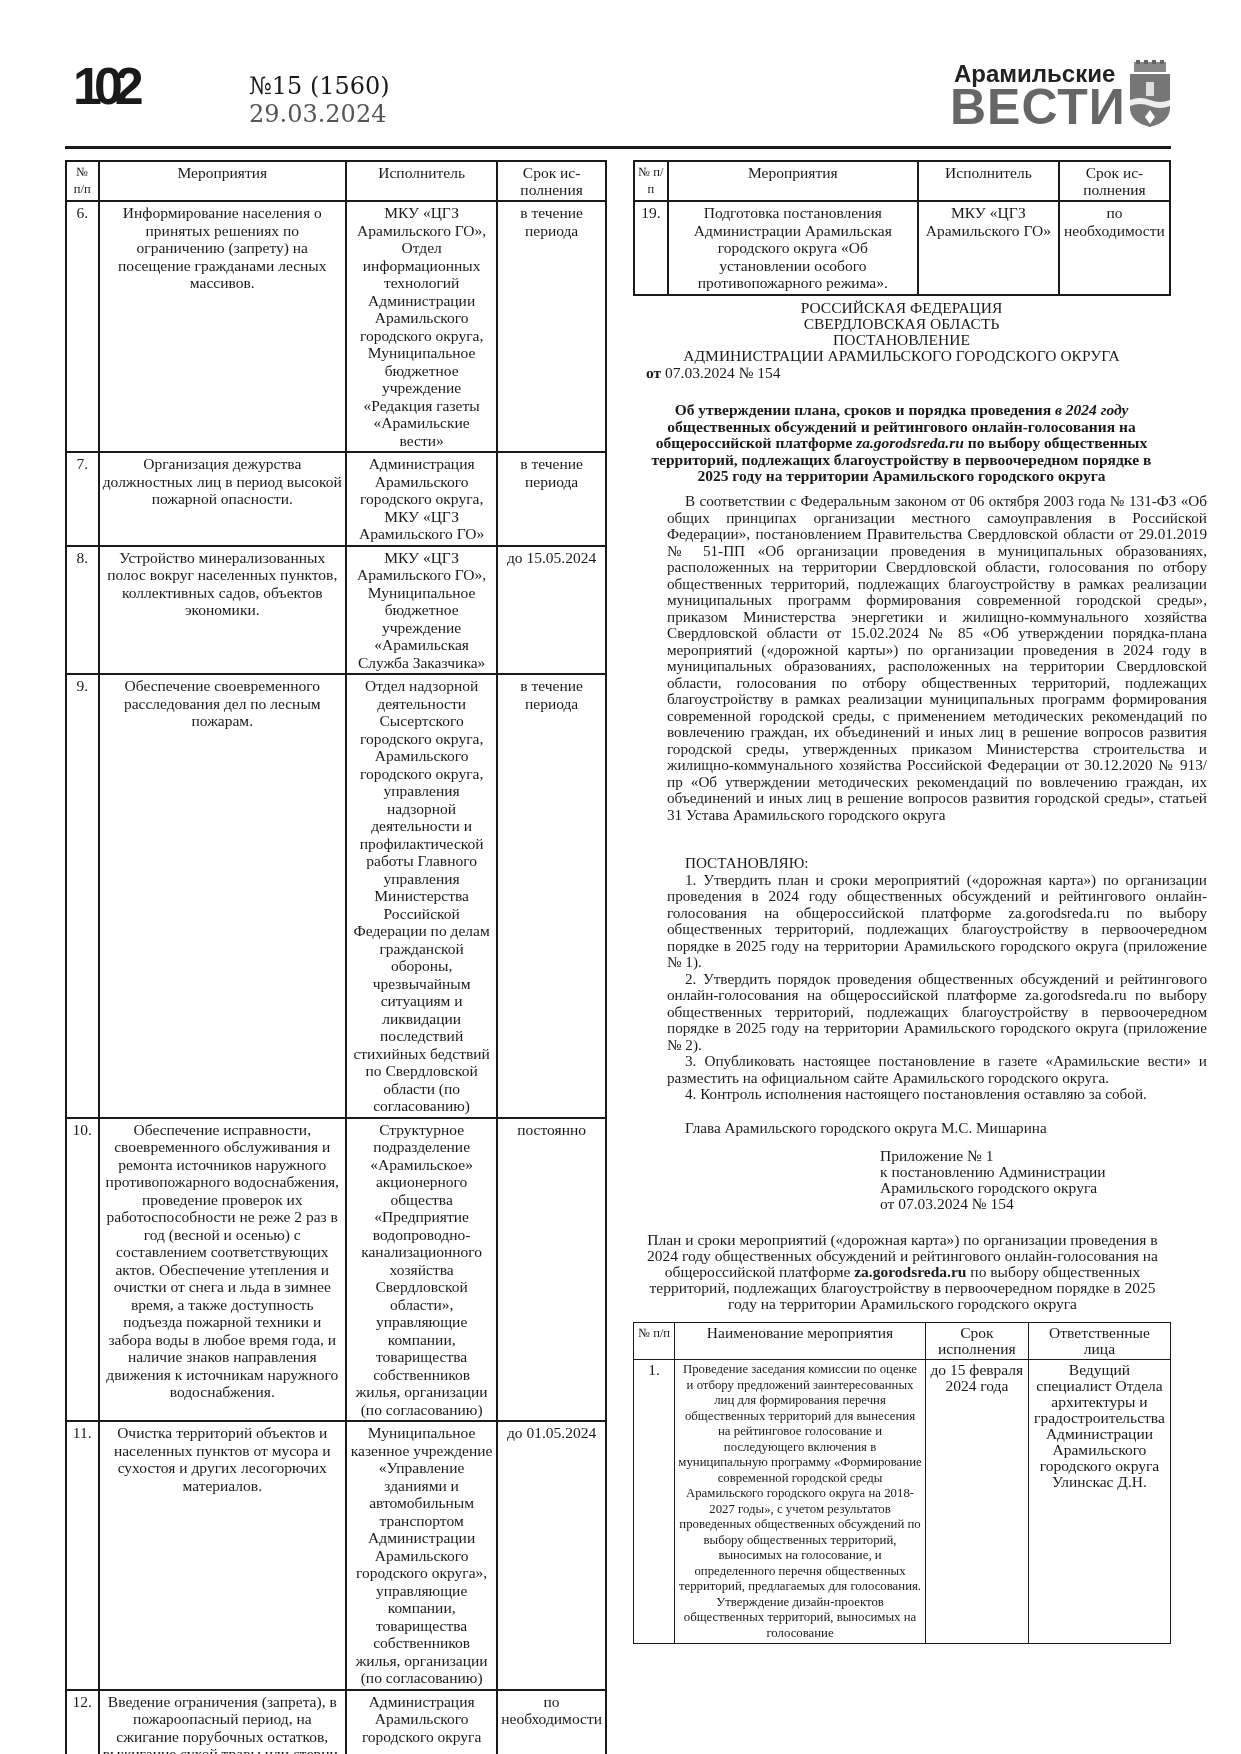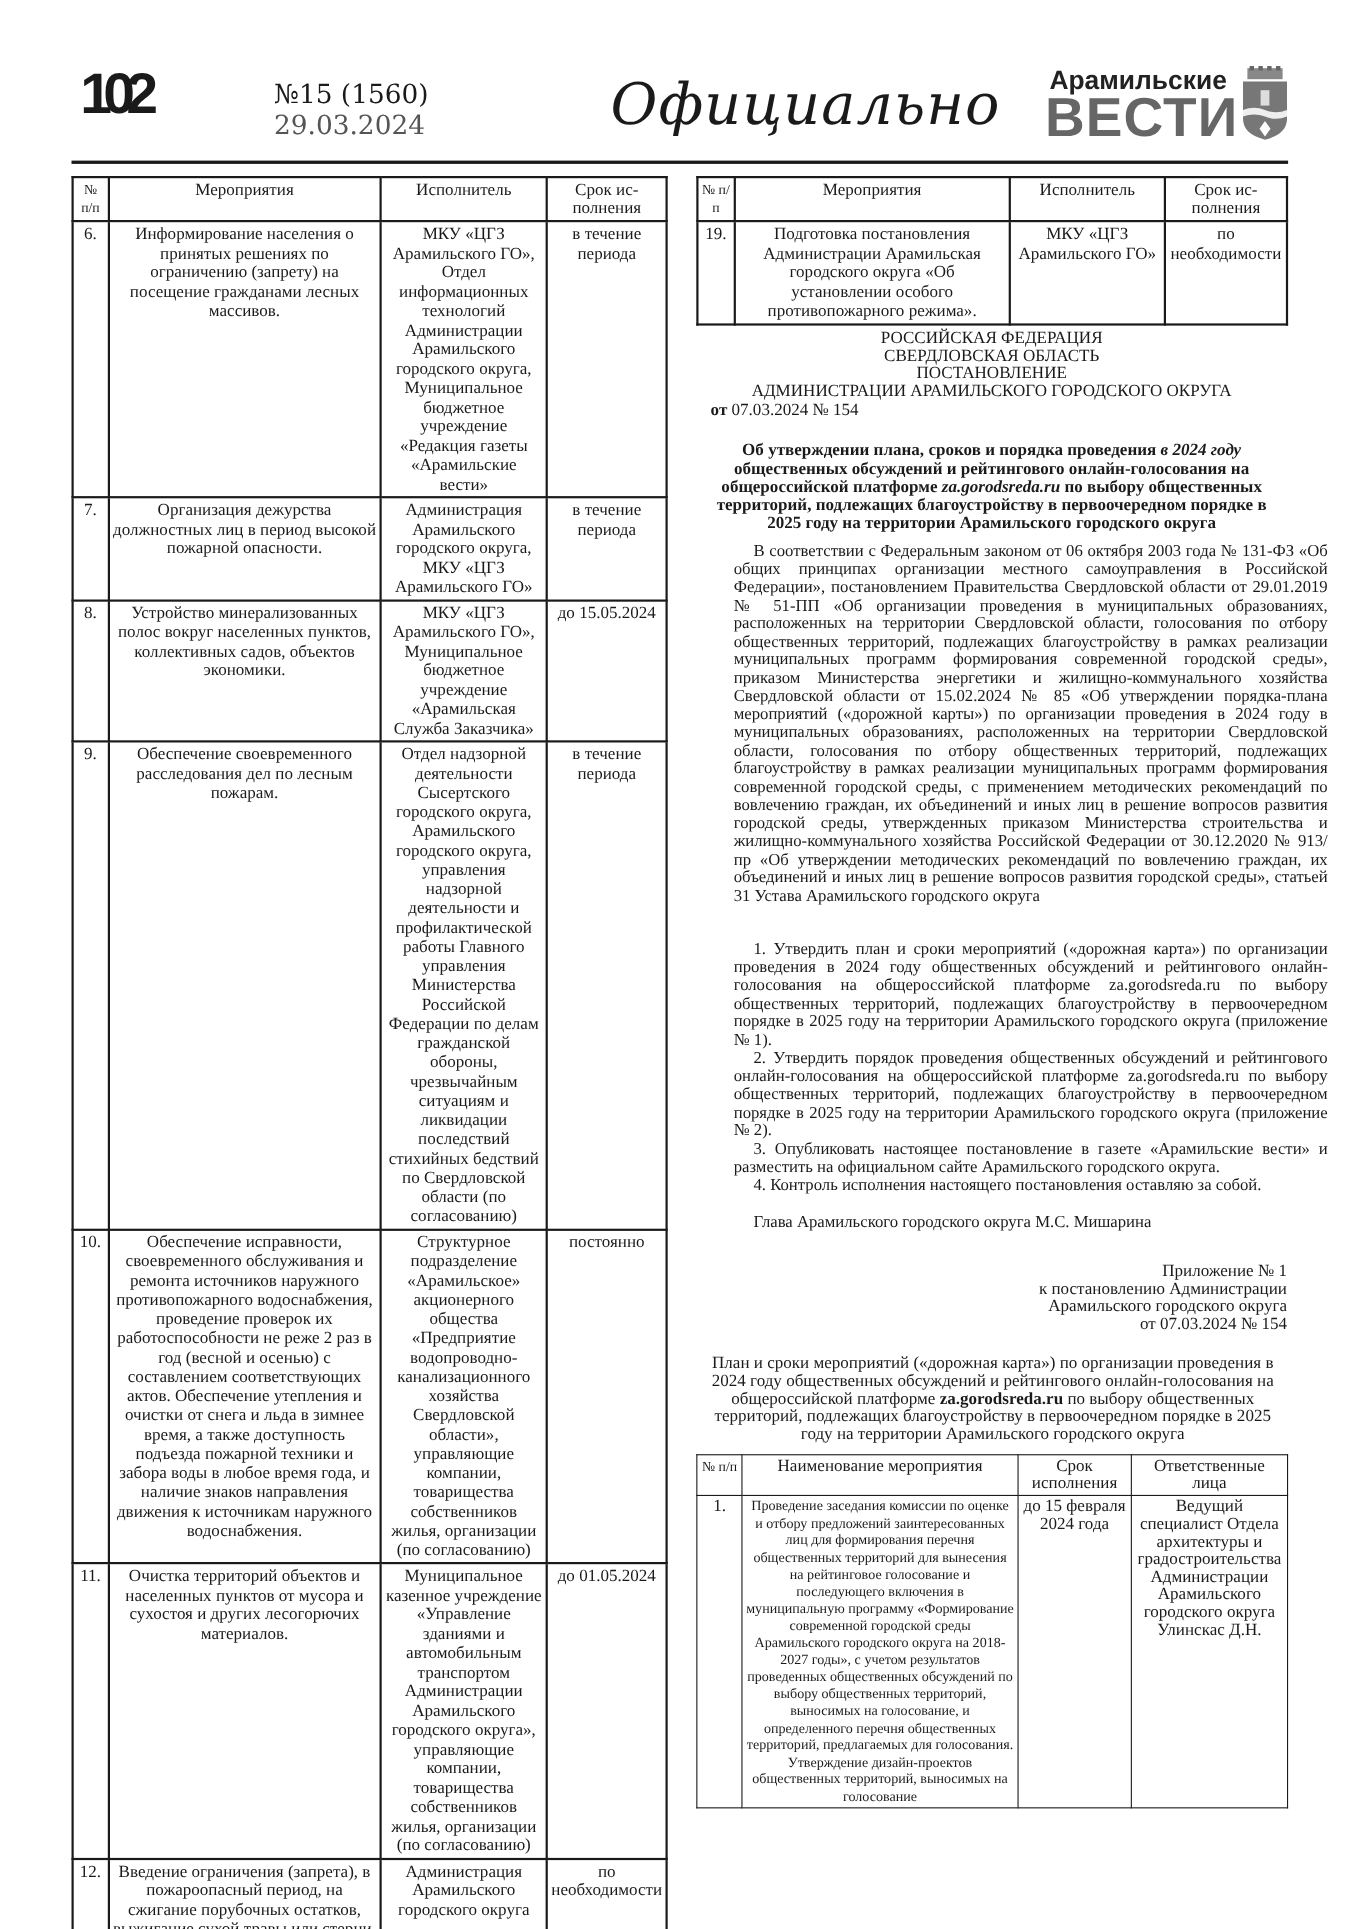--- a/index.html
+++ b/index.html
@@ -30,41 +30,40 @@
   .decree-head { position: absolute; left: 633px; top: 300px; width: 537px; text-align: center;
                  font-size: 15.5px; line-height: 16px; }
   .decree-date { position: absolute; left: 646px; top: 364px; font-size: 15.5px; }
   .decree-date b { font-weight: bold; }
   .decree-title { position: absolute; left: 638px; top: 402px; width: 527px; text-align: center;
                   font-weight: bold; font-size: 15.5px; line-height: 16.5px; }
   .decree-title i { font-style: italic; }
   .body-text { position: absolute; left: 632px; width: 540px; font-size: 15.2px; line-height: 16.5px;
                text-align: justify; margin-left: 35px; }
   .body-text p { margin: 0; text-indent: 18px; }
-  .annex { position: absolute; left: 880px; top: 1148px; width: 290px; text-align: right;
+  .annex { position: absolute; left: 880px; top: 1148px; width: 290px; 
            font-size: 15.5px; line-height: 16px; }
   .plan-title { position: absolute; left: 640px; top: 1232px; width: 525px; text-align: center;
                 font-size: 15.5px; line-height: 16px; }
   .plan-title b { font-weight: bold; }
   table.road { position: absolute; left: 633px; top: 1322px; width: 538px; border-collapse: collapse;
                font-size: 15.5px; line-height: 16px; }
   table.road td, table.road th { border: 1.5px solid #1a1a1a; vertical-align: top; text-align: center;
                                  padding: 2px 3px; font-weight: normal; }
   table.road td.small { font-size: 12.8px; line-height: 15.5px; margin-top: 12px; }
 </style>
 </head>
 <body>
 
 <div class="masthead">
   <div class="page-num">102</div>
   <div class="issue">
     <div>№15 (1560)</div>
     <div class="date">29.03.2024</div>
   </div>
-  <div class="section-title">Официально</div>
   <div class="logo-top">Арамильские</div>
   <div class="logo-bottom">ВЕСТИ</div>
   <svg class="coat" viewBox="0 0 44 68">
     <rect x="6" y="2" width="32" height="10" fill="#888"></rect>
     <rect x="8" y="0" width="4" height="4" fill="#666"></rect>
       <rect x="16" y="0" width="4" height="4" fill="#666"></rect>
     <rect x="24" y="0" width="4" height="4" fill="#666"></rect>
       <rect x="32" y="0" width="4" height="4" fill="#666"></rect>
     <path d="M2 14 H42 V48 Q42 62 22 67 Q2 62 2 48 Z" fill="#777"></path>
     <rect x="18" y="22" width="8" height="14" fill="#ddd"></rect>
@@ -178,20 +177,21 @@
   <span>общественных обсуждений и рейтингового онлайн-голосования на общероссийской платформе</span>
   <i>za.gorodsreda.ru</i>
   <span>по выбору общественных территорий, подлежащих благоустройству в первоочередном порядке в 2025 году на территории Арамильского городского округа</span>
 </div>
 
 <div class="body-text" style="top:493px;">
   <p>В соответствии с Федеральным законом от 06 октября 2003 года № 131-ФЗ «Об общих принципах организации местного самоуправления в Российской Федерации», постановлением Правительства Свердловской области от 29.01.2019 № 51-ПП «Об организации проведения в муниципальных образованиях, расположенных на территории Свердловской области, голосования по отбору общественных территорий, подлежащих благоустройству в рамках реализации муниципальных программ формирования современной городской среды», приказом Министерства энергетики и жилищно-коммунального хозяйства Свердловской области от 15.02.2024 № 85 «Об утверждении порядка-плана мероприятий («дорожной карты») по организации проведения в 2024 году в муниципальных образованиях, расположенных на территории Свердловской области, голосования по отбору общественных территорий, подлежащих благоустройству в рамках реализации муниципальных программ формирования современной городской среды, с применением методических рекомендаций по вовлечению граждан, их объединений и иных лиц в решение вопросов развития городской среды, утвержденных приказом Министерства строительства и жилищно-коммунального хозяйства Российской Федерации от 30.12.2020 № 913/пр «Об утверждении методических рекомендаций по вовлечению граждан, их объединений и иных лиц в решение вопросов развития городской среды», статьей 31 Устава Арамильского городского округа</p>
 </div>
 
 <div class="body-text" style="top:855px;">
+  <p>ПОСТАНОВЛЯЮ:</p>
   <p>1. Утвердить план и сроки мероприятий («дорожная карта») по организации проведения в 2024 году общественных обсуждений и рейтингового онлайн-голосования на общероссийской платформе za.gorodsreda.ru по выбору общественных территорий, подлежащих благоустройству в первоочередном порядке в 2025 году на территории Арамильского городского округа (приложение № 1).</p>
   <p>2. Утвердить порядок проведения общественных обсуждений и рейтингового онлайн-голосования на общероссийской платформе za.gorodsreda.ru по выбору общественных территорий, подлежащих благоустройству в первоочередном порядке в 2025 году на территории Арамильского городского округа (приложение № 2).</p>
   <p>3. Опубликовать настоящее постановление в газете «Арамильские вести» и разместить на официальном сайте Арамильского городского округа.</p>
   <p>4. Контроль исполнения настоящего постановления оставляю за собой.</p>
   <p style="margin-top:17px;">Глава Арамильского городского округа М.С. Мишарина</p>
 </div>
 
 <div class="annex">
   <div>Приложение № 1</div>
   <div>к постановлению Администрации</div>

